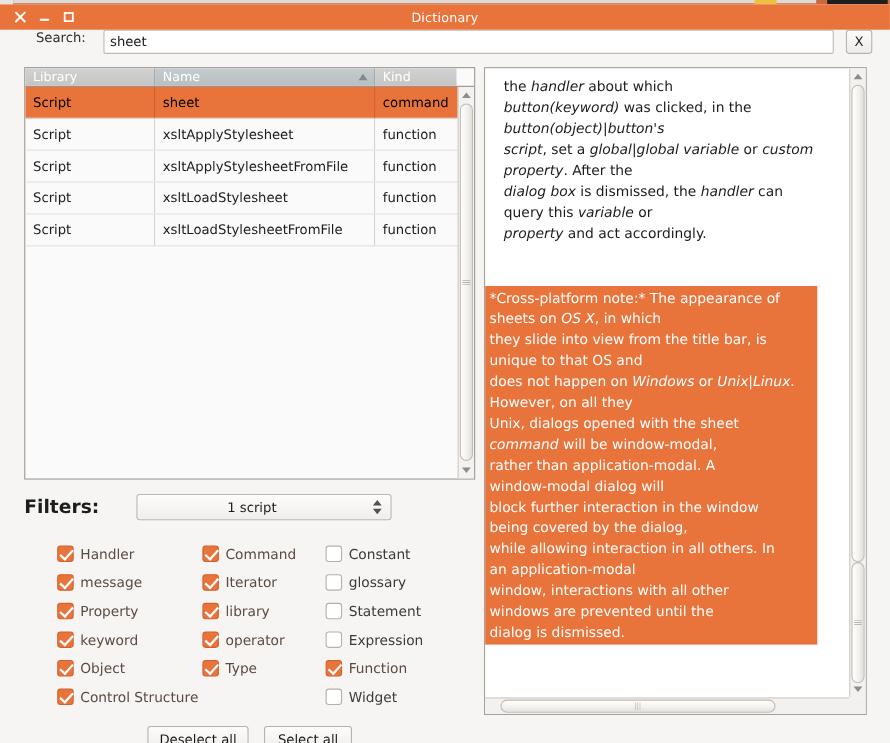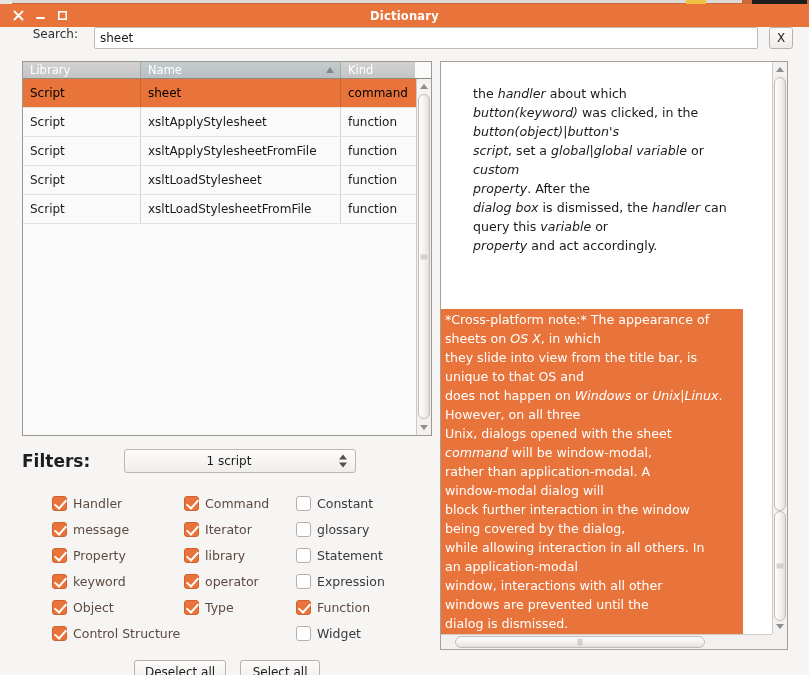--- a/index.html
+++ b/index.html
@@ -38,21 +38,21 @@
   #titlebar .btns { display: flex; align-items: center; gap: 9px; padding-left: 12px; }
   .tb-btn {
     width: 13px; height: 13px;
     display: flex; align-items: center; justify-content: center;
     color: #ffffff; font-size: 12px; line-height: 1;
     cursor: pointer;
   }
   .tb-btn svg { display:block; }
   #titlebar .title {
     position: absolute; left: 0; right: 0; text-align: center;
-    font-size: 11.5px; font-weight: bold; color: #ffffff;
+    font-size: 11.5px; font-weight: normal; color: #ffffff;
     letter-spacing: 0.2px;
     pointer-events: none;
   }
 
   
   #searchrow {
     height: 34px;
     display: flex; align-items: flex-start;
     padding: 0 16px 0 10px;
     background: #f6f5f4;
@@ -284,21 +284,21 @@
   }
   #doc-viewport {
     position: absolute; left: 0; top: 0;
     width: 332px; bottom: 15px;
     padding: 6px 4px 0 16px;
     overflow: hidden;
     font-size: 12.6px;
     line-height: 19px;
     color: #1b1b1b;
   }
-  #doc-viewport p { margin: 16px; }
+  #doc-viewport p { margin: 1px; }
   #doc-viewport .gap { height: 19px; }
   .hl-block {
     background: #e8743b;
     color: #ffffff;
     margin-left: -16px;
     padding: 1px 6px 2px 4px;
     width: 302px;
   }
   .hl-block .ln { display: block; }
   em { font-style: italic; }
@@ -547,21 +547,21 @@
 
 
         <div class="gap"></div>
 
         <div class="hl-block">
           <span class="ln">*Cross-platform note:* The appearance of</span>
           <span class="ln">sheets on <em>OS X</em>, in which</span>
           <span class="ln"> they slide into view from the title bar, is</span>
           <span class="ln">unique to that OS and</span>
           <span class="ln"> does not happen on <em>Windows</em> or <em>Unix|Linux</em>.</span>
-          <span class="ln">However, on all three</span>
+          <span class="ln">However, on all they</span>
           <span class="ln"> Unix, dialogs opened with the sheet</span>
           <span class="ln"><em>command</em> will be window-modal,</span>
           <span class="ln"> rather than application-modal. A</span>
           <span class="ln">window-modal dialog will</span>
           <span class="ln"> block further interaction in the window</span>
           <span class="ln">being covered by the dialog,</span>
           <span class="ln"> while allowing interaction in all others. In</span>
           <span class="ln">an application-modal</span>
           <span class="ln"> window, interactions with all other</span>
           <span class="ln">windows are prevented until the</span>

